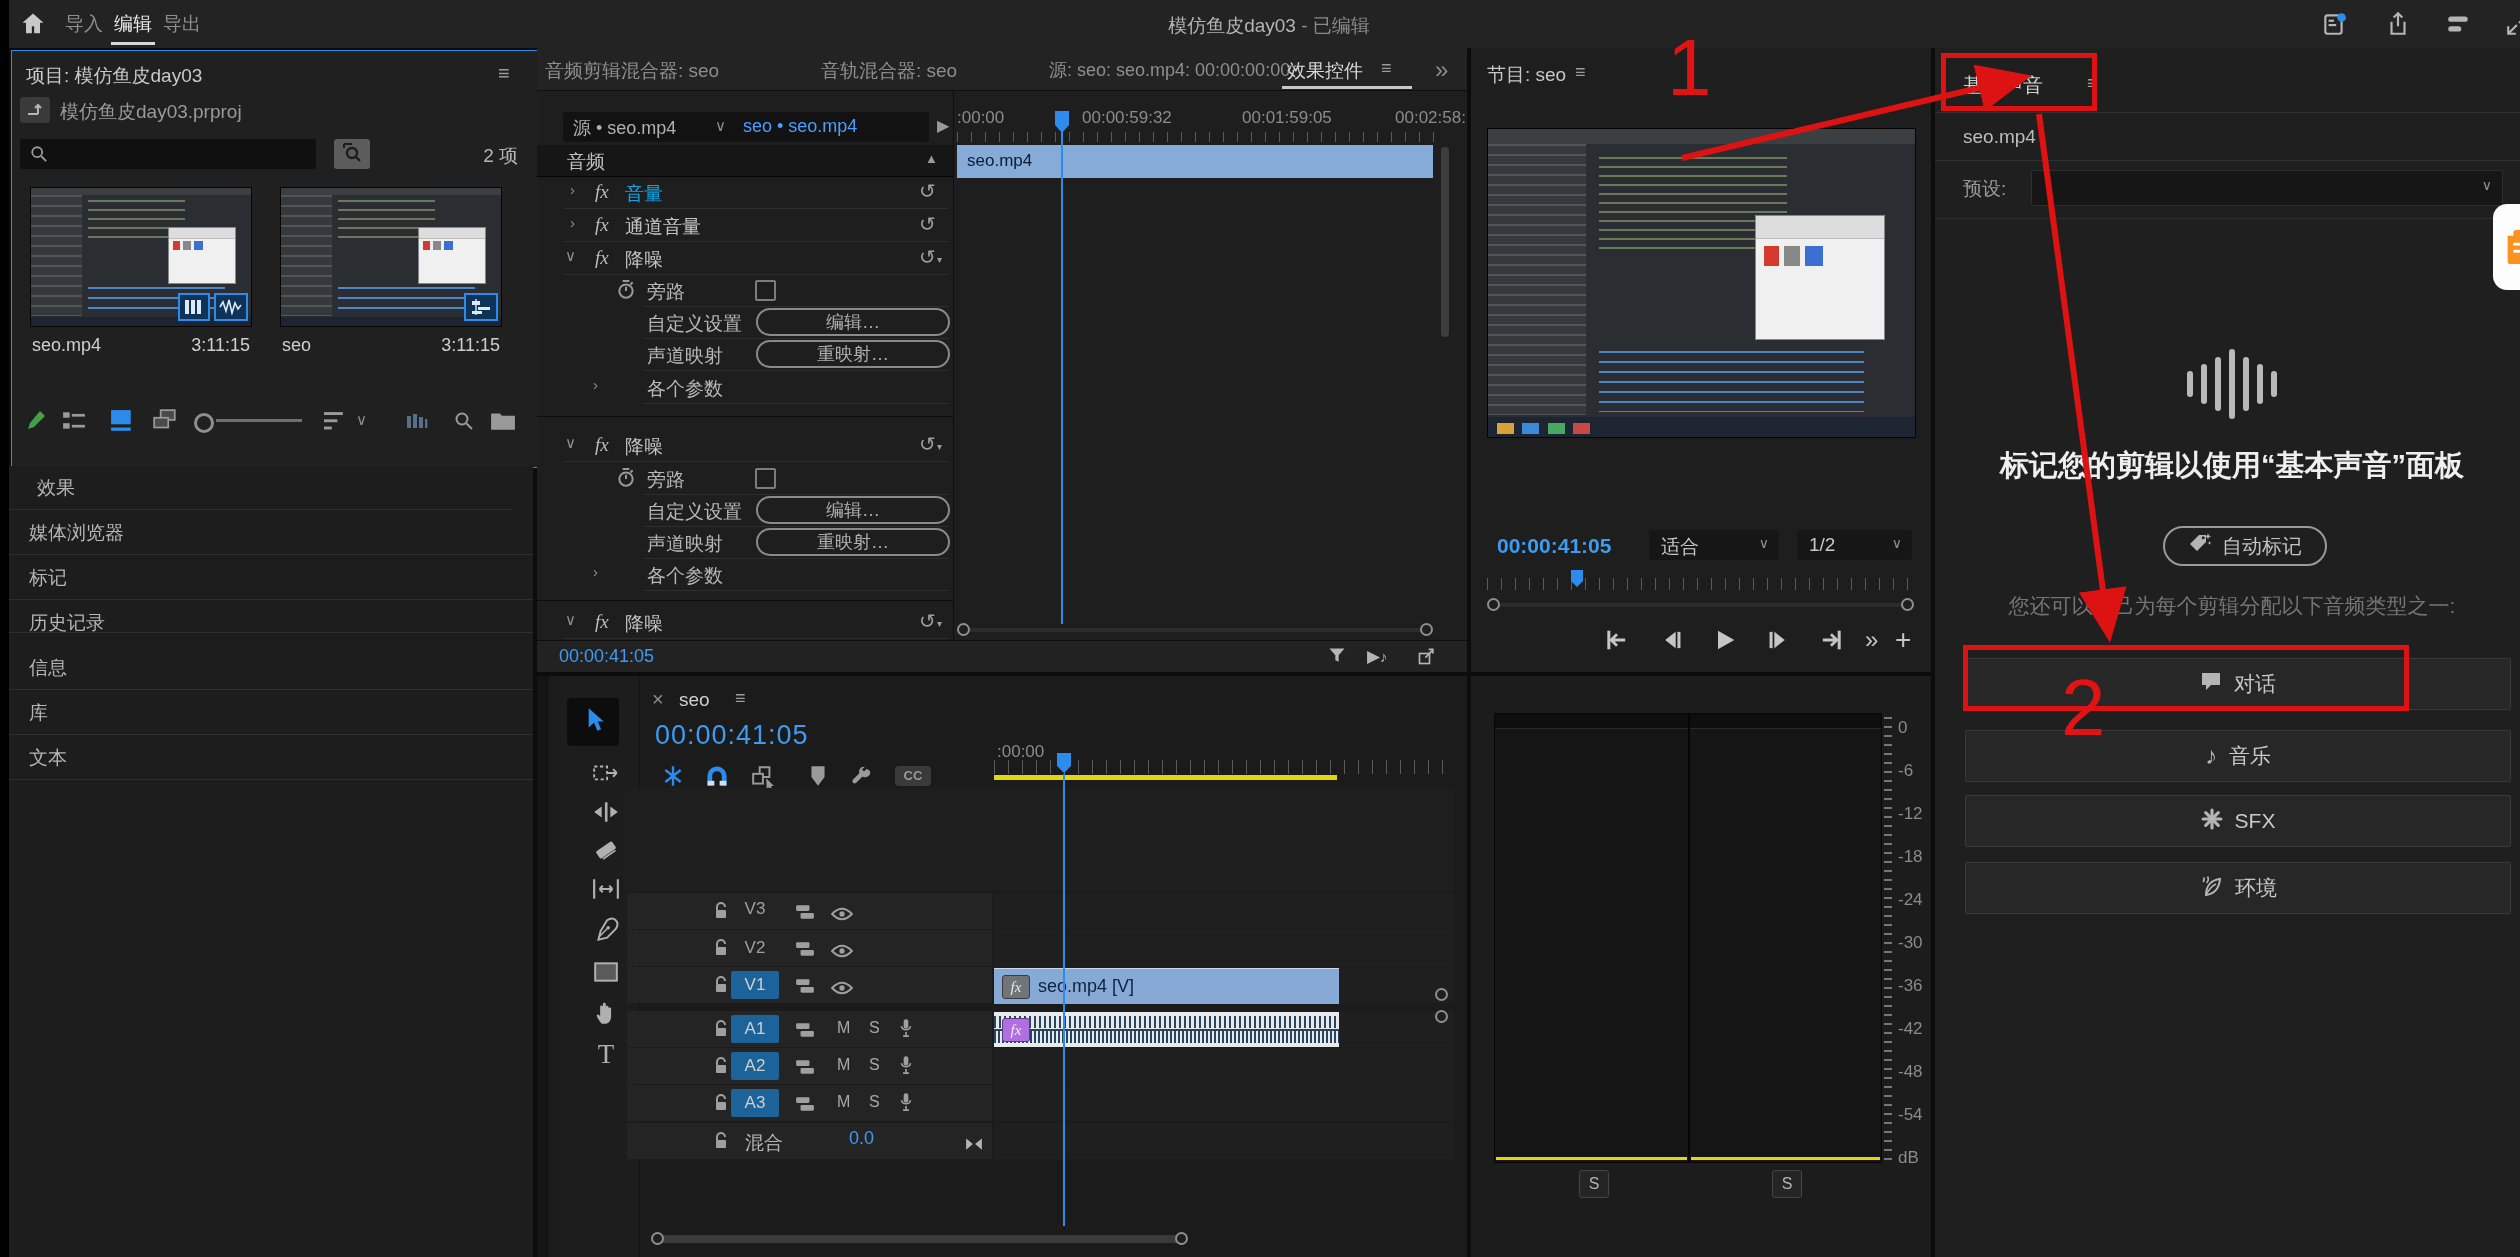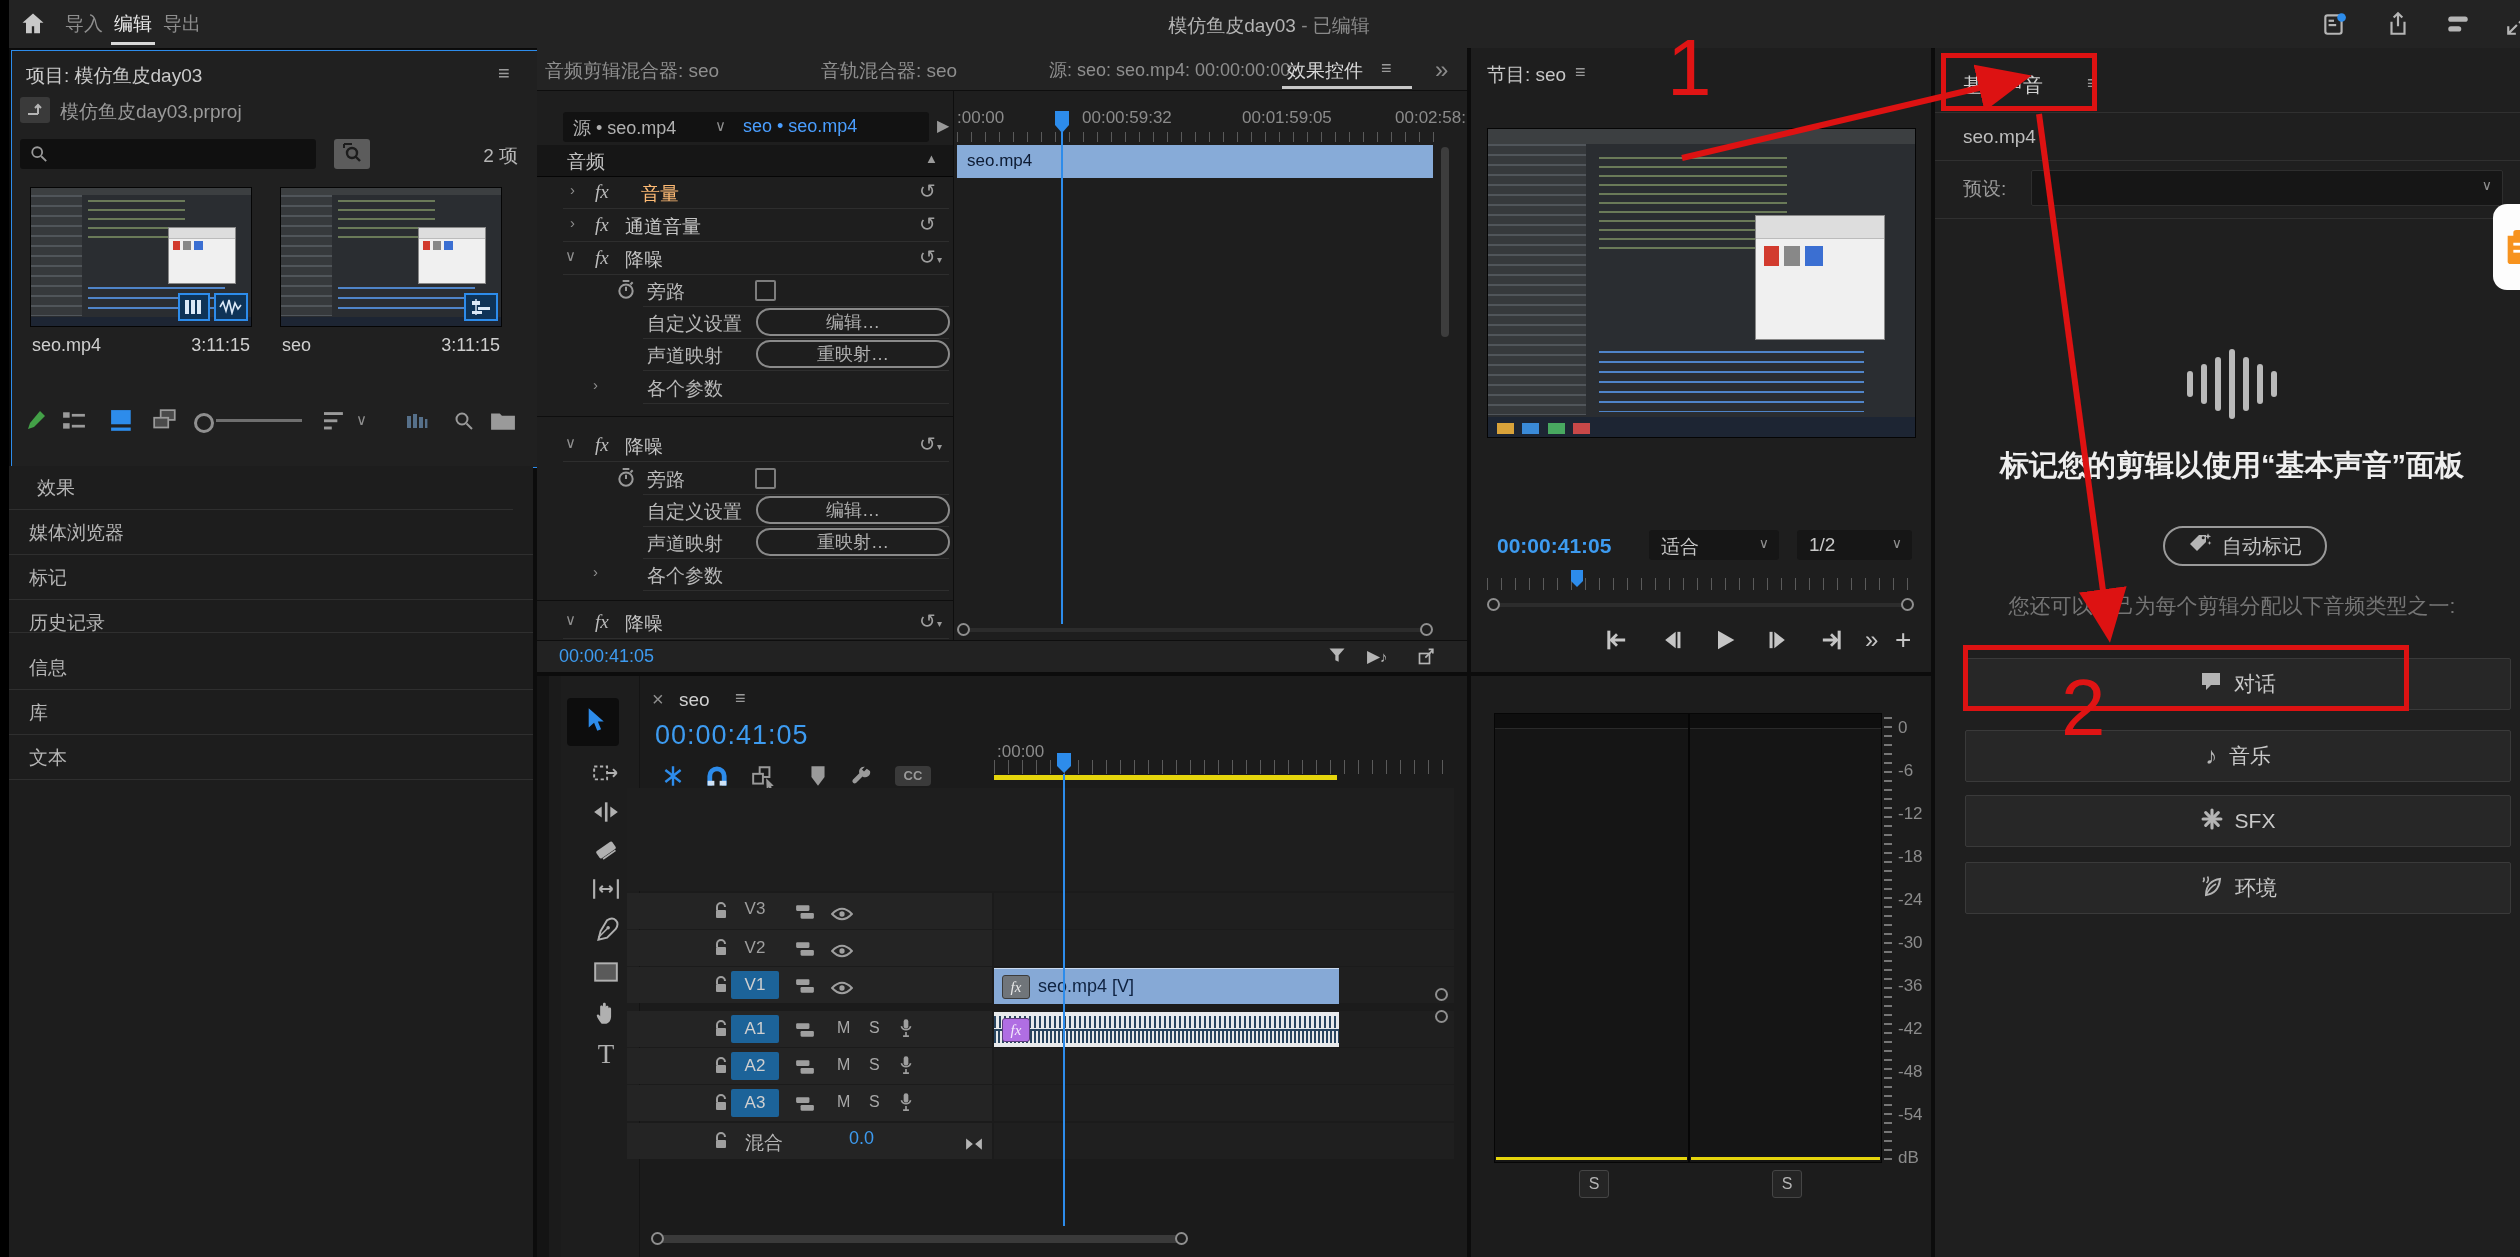--- a/index.html
+++ b/index.html
@@ -288,21 +288,21 @@
       <span style="position:absolute;left:10px;top:6px;color:#0d1b33;font-size:17px;">seo.mp4</span>
     </div>
     <div class="r" style="left:904px;top:99px;width:8px;height:190px;background:#3d3d3d;border-radius:4px;"></div>
     <div class="vline" style="left:416px;top:42px;height:550px;"></div>
 
     <div class="r" style="left:0;top:128px;width:416px;height:464px;overflow:hidden;">
 
       <div class="r" style="left:0;top:0;width:416px;height:33px;">
         <span class="chev r" style="left:33px;top:5px;font-size:15px;">›</span>
         <span class="fxi r" style="left:58px;top:5px;">fx</span>
-        <span class="r" style="left:104px;top:5px;color:#fdba74;">音量</span>
+        <span class="r" style="left:88px;top:5px;color:#0ea5e9;">音量</span>
         <span class="reset r" style="left:382px;top:3px;">↺</span>
         <span class="rowline" style="left:26px;"></span>
       </div>
 
       <div class="r" style="left:0;top:33px;width:416px;height:33px;">
         <span class="chev r" style="left:33px;top:5px;font-size:15px;">›</span>
         <span class="fxi r" style="left:58px;top:5px;">fx</span>
         <span class="r" style="left:88px;top:5px;color:#c5c5c5;">通道音量</span>
         <span class="reset r" style="left:382px;top:3px;">↺</span>
         <span class="rowline" style="left:26px;"></span>

